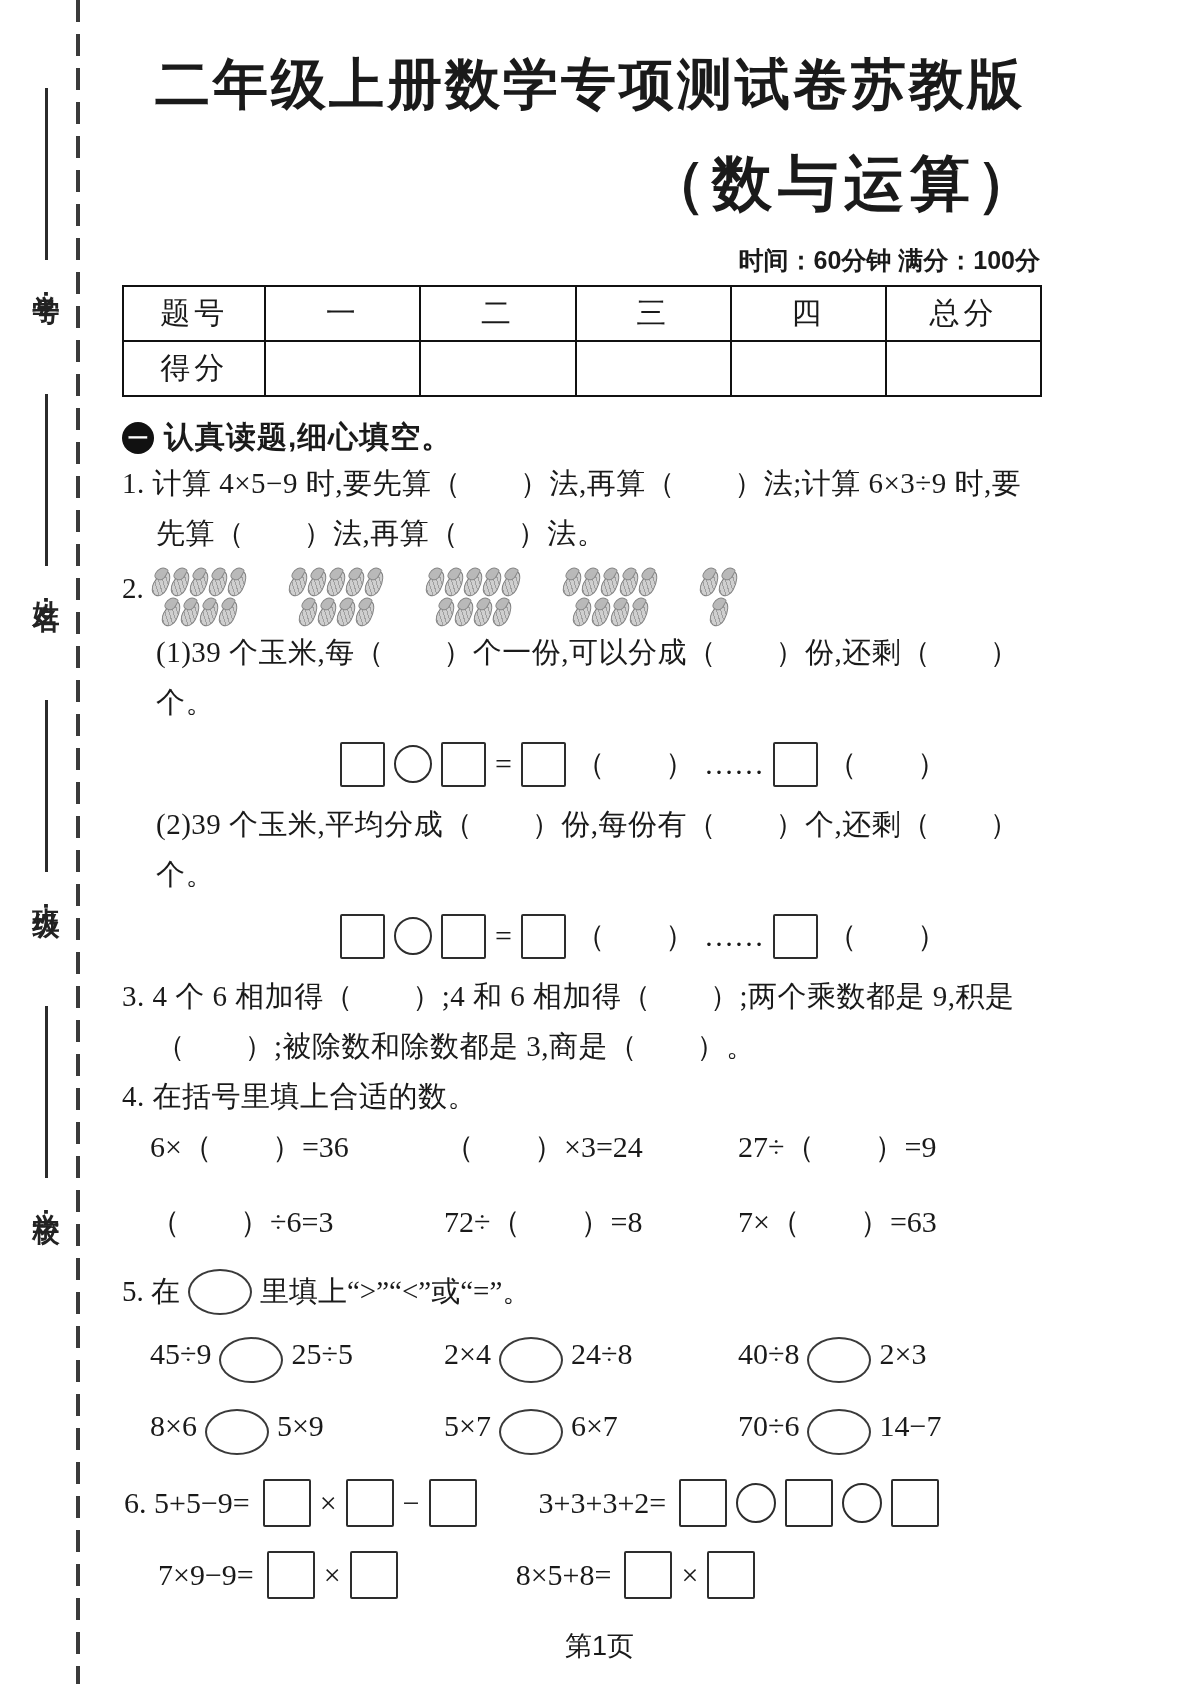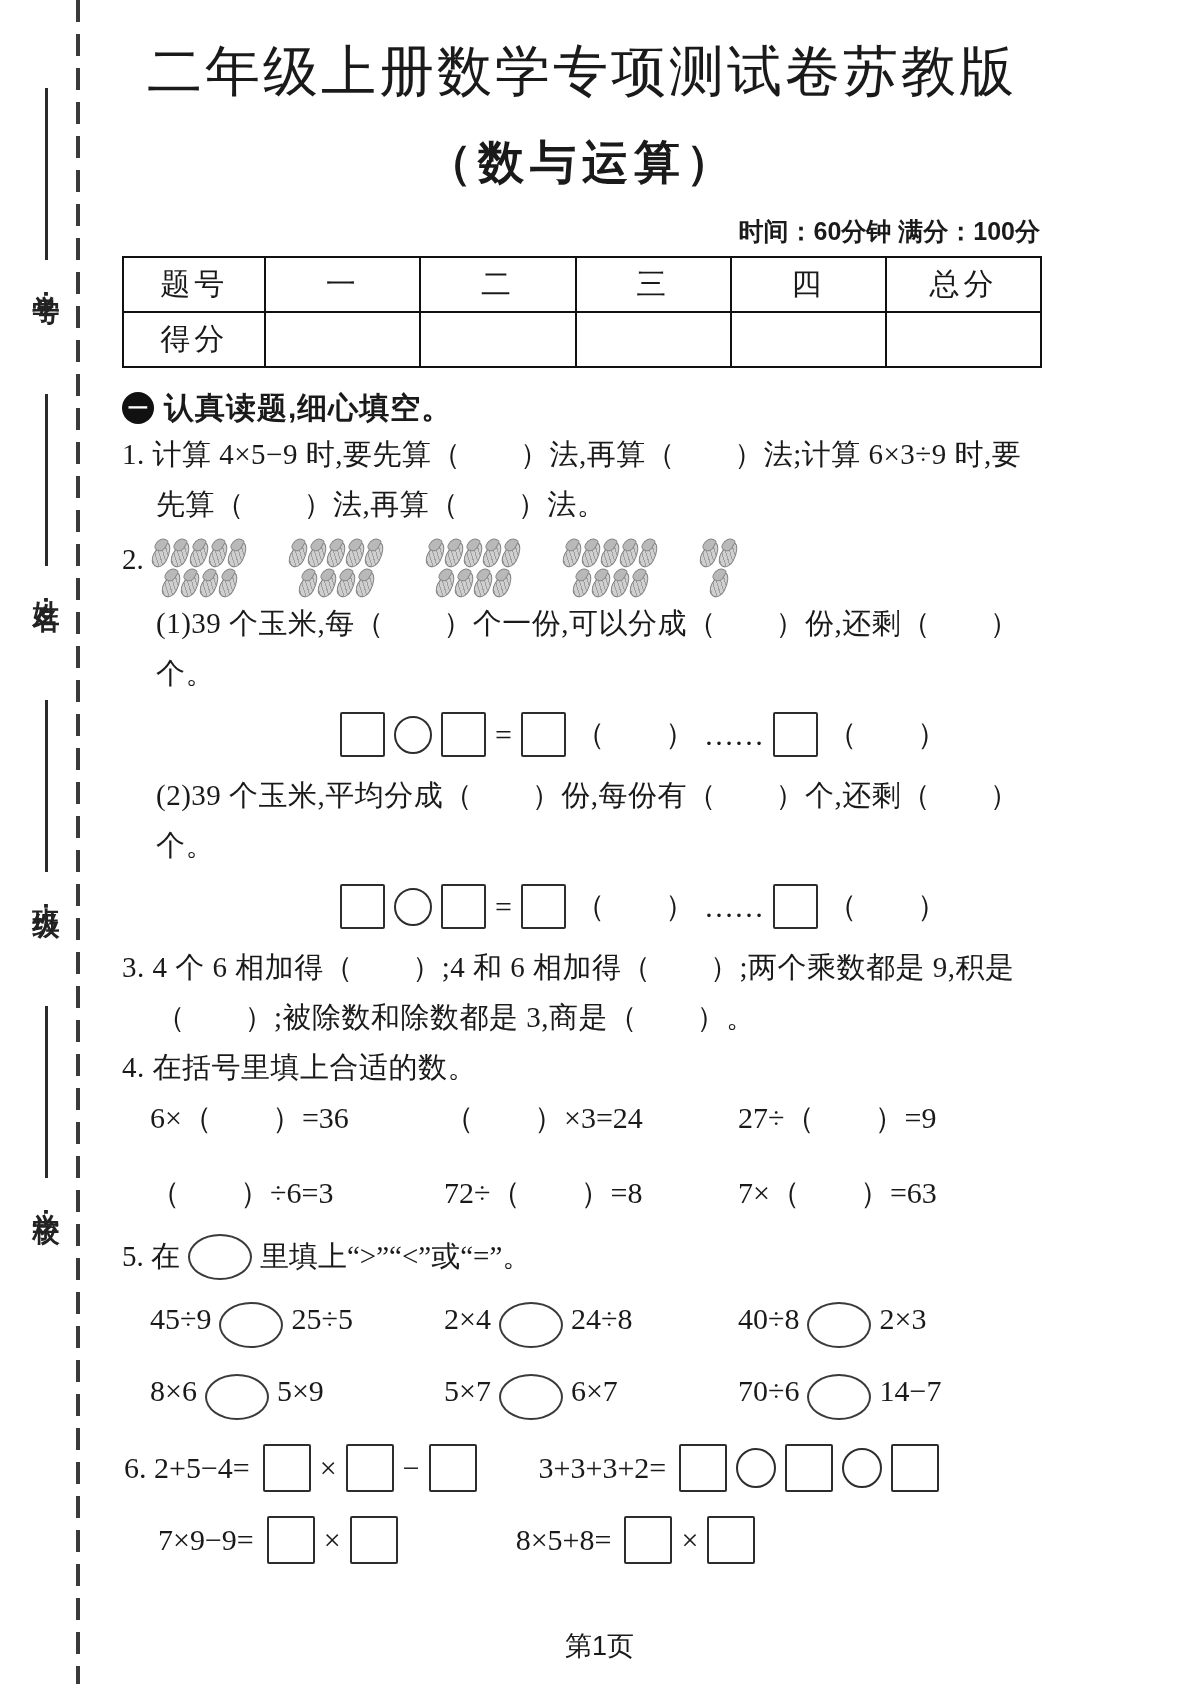--- a/index.html
+++ b/index.html
@@ -26,28 +26,28 @@
   .margin-item { display: flex; flex-direction: column; align-items: center; }
   .margin-rule { width: 3px; height: 172px; background: #2b2b2b; margin-bottom: 14px; }
   .margin-label {
     writing-mode: vertical-rl; text-orientation: upright;
     font-size: 27px; letter-spacing: 4px; color: #222;
     font-family: "Liberation Sans", sans-serif; font-weight: bold;
   }
   .content { position: absolute; left: 122px; top: 0; width: 920px; padding-top: 34px; }
 
   .page-title {
-    margin: 4px; text-align: center;
+    margin: 17px; text-align: right;
     font-family: "Liberation Sans", sans-serif;
-    font-size: 55px; font-weight: 400; letter-spacing: 3px; line-height: 1.2;
+    font-size: 55px; font-weight: 700; letter-spacing: 3px; line-height: 1.2;
   }
   .page-subtitle {
-    margin: 32px 0 0 0; text-align: center;
+    margin: 32px 0 0 0; text-align: right;
     font-family: "Liberation Sans", sans-serif;
-    font-size: 46px; font-weight: 900; letter-spacing: 6px; line-height: 1.15;
+    font-size: 60px; font-weight: 900; letter-spacing: 6px; line-height: 1.15;
   }
   .meta {
     margin-top: 26px; text-align: right;
     font-family: "Liberation Sans", sans-serif;
     font-size: 25px; font-weight: bold; padding-right: 2px;
   }
 
   table.score-table {
     width: 100%; margin-top: 8px;
     border-collapse: collapse; table-layout: fixed;
@@ -119,21 +119,21 @@
     border: 2.5px solid #3a3a3a; border-radius: 50%; background: #fff;
     vertical-align: middle; flex: 0 0 auto;
   }
   .bear::before, .bear::after {
     content: ""; position: absolute; top: -9px; width: 18px; height: 16px;
     border: 2px solid #3a3a3a; border-radius: 50%;
     background: repeating-linear-gradient(45deg, #e2e2e2 0 2px, #bdbdbd 2px 3px);
     z-index: -1;
   }
   .bear::before { left: 1px; } .bear::after { right: 1px; }
-  .q5-intro { display: flex; align-items: center; margin-top: 20px; font-size: 29px; }
+  .q5-intro { display: flex; align-items: center; margin-top: 26px; font-size: 29px; }
 
   .q6-row { display: flex; align-items: center; margin-top: 24px; padding-left: 2px; }
   .q6-item { display: flex; align-items: center; gap: 9px; }
   .q6-item .blank-box { width: 48px; height: 48px; }
   .q6-item .blank-circle { width: 40px; height: 40px; }
   .q6-expr { font-size: 30px; margin-right: 4px; }
   .q6-col2 { margin-left: 62px; }
   .q6-row2 .q6-col2 { margin-left: 118px; }
 
   .footer {
@@ -353,21 +353,21 @@
       </span>
       <span class="q5-cell">
         <span>70÷6</span>
         <span class="bear"></span>
         <span>14−7</span>
       </span>
     </div>
 
     <div class="q6-row">
       <div class="q6-item">
-        <span class="q6-expr"><span>6.</span> <span>2+5−4=</span></span>
+        <span class="q6-expr"><span>6.</span> <span>5+5−9=</span></span>
         <span class="blank-box"></span>
         <span class="eq-text">×</span>
         <span class="blank-box"></span>
         <span class="eq-text">−</span>
         <span class="blank-box"></span>
       </div>
       <div class="q6-item q6-col2">
         <span class="q6-expr">3+3+3+2=</span>
         <span class="blank-box"></span>
         <span class="blank-circle"></span>

